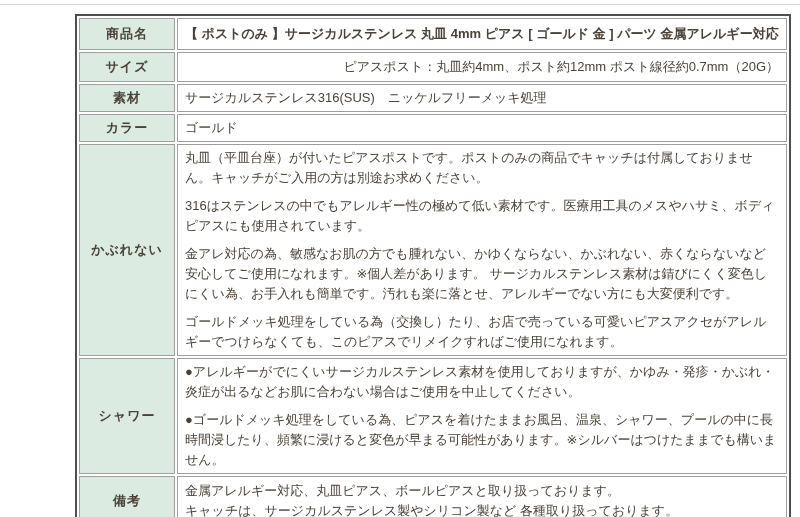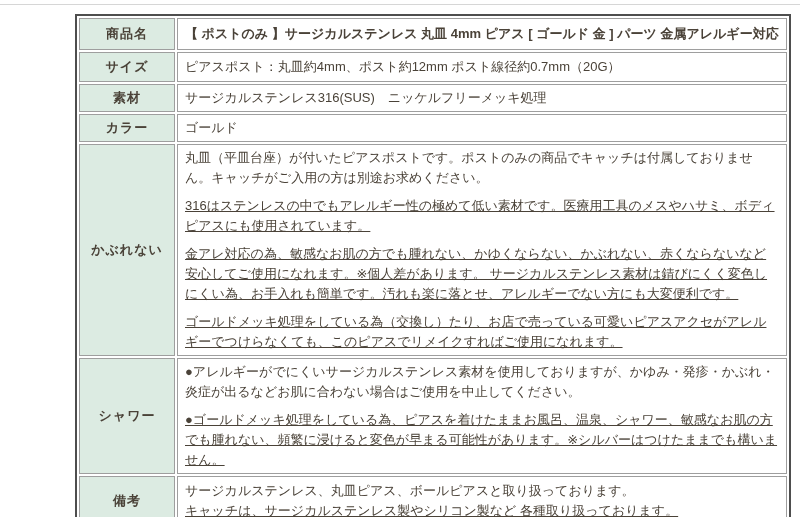--- a/index.html
+++ b/index.html
@@ -37,25 +37,25 @@
   }
   td.spec-content{
     border:1px solid var(--cell-border);
     background:#ffffff;
     font-size:13px;line-height:20px;
     text-align:left;vertical-align:middle;
     padding:3px 7px;
     word-break:break-all;
   }
   td.spec-content p{margin:0;}
-  td.spec-content p + p{margin-top:8px;text-decoration:underline;}
+  td.spec-content p + p{margin-top:8px;}
   td.spec-content.tight p + p{margin-top:0;}
   td.spec-content.bold{font-weight:bold;}
   tr:nth-child(1) td.spec-content{height:24px;}
-  tr:nth-child(2) td.spec-content{height:22px;}
+  tr:nth-child(2) td.spec-content{height:22px;text-align:right;}
   tr:nth-child(3) td.spec-content{height:20px;}
   tr:nth-child(4) td.spec-content{height:18px;}
   tr:nth-child(5) td.spec-content{height:204px;}
   tr:nth-child(6) td.spec-content{height:92px;}
   tr:nth-child(7) td.spec-content{height:42px;}
 </style>
 </head>
 <body>
 
 <div class="top-rule"></div>
@@ -97,25 +97,25 @@
           <p>316はステンレスの中でもアレルギー性の極めて低い素材です。医療用工具のメスやハサミ、ボディピアスにも使用されています。</p>
           <p>金アレ対応の為、敏感なお肌の方でも腫れない、かゆくならない、かぶれない、赤くならないなど安心してご使用になれます。※個人差があります。 サージカルステンレス素材は錆びにくく変色しにくい為、お手入れも簡単です。汚れも楽に落とせ、アレルギーでない方にも大変便利です。</p>
           <p>ゴールドメッキ処理をしている為（交換し）たり、お店で売っている可愛いピアスアクセがアレルギーでつけらなくても、このピアスでリメイクすればご使用になれます。</p>
         </td>
   </tr>
 
   <tr class="spec-row">
     <th class="spec-header">シャワー</th>
     <td class="spec-content">
           <p>●アレルギーがでにくいサージカルステンレス素材を使用しておりますが、かゆみ・発疹・かぶれ・炎症が出るなどお肌に合わない場合はご使用を中止してください。</p>
-          <p>●ゴールドメッキ処理をしている為、ピアスを着けたままお風呂、温泉、シャワー、敏感なお肌の方でも腫れない、頻繁に浸けると変色が早まる可能性があります。※シルバーはつけたままでも構いません。</p>
+          <p>●ゴールドメッキ処理をしている為、ピアスを着けたままお風呂、温泉、シャワー、プールの中に長時間浸したり、頻繁に浸けると変色が早まる可能性があります。※シルバーはつけたままでも構いません。</p>
         </td>
   </tr>
 
   <tr class="spec-row">
     <th class="spec-header">備考</th>
     <td class="spec-content tight">
-          <p>サージカルステンレス、丸皿ピアス、ボールピアスと取り扱っております。</p>
+          <p>金属アレルギー対応、丸皿ピアス、ボールピアスと取り扱っております。</p>
           <p>キャッチは、サージカルステンレス製やシリコン製など 各種取り扱っております。</p>
         </td>
   </tr>
 </tbody>
 </table>
 
 </body></html>

